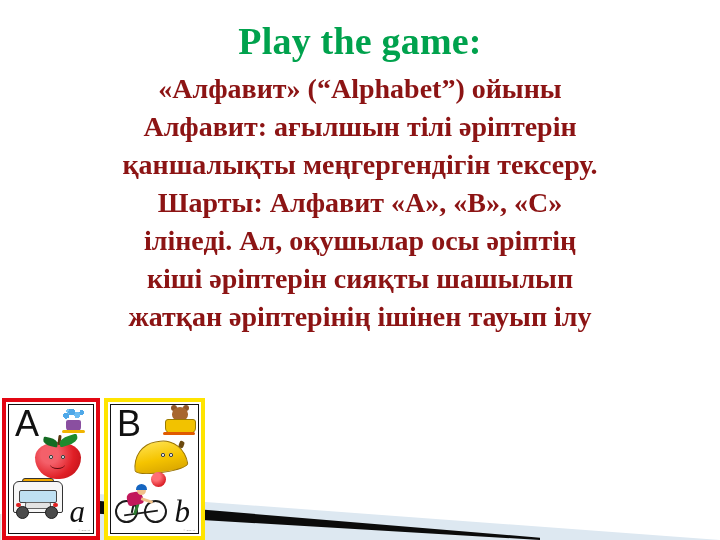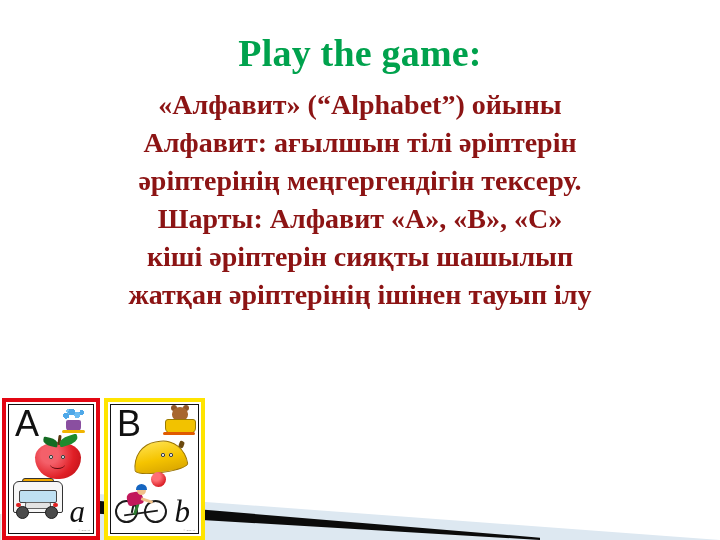--- a/index.html
+++ b/index.html
@@ -426,21 +426,21 @@
   
   .text-layer {
     position: absolute;
     left: 0;
     top: 0;
     width: 720px;
     z-index: 3;
     text-align: center;
   }
   .slide-title {
-    margin: 12px;
+    margin: 0;
     padding-top: 22px;
     font-size: 38px;
     font-weight: bold;
     color: #00a24d;
     line-height: 1.05;
     letter-spacing: .2px;
   }
   .body-lines {
     margin: 0;
     padding: 0;
@@ -448,20 +448,21 @@
   }
   .body-line {
     margin: 0;
     font-size: 28px;
     font-weight: bold;
     color: #8c1414;
     line-height: 38px;
     white-space: nowrap;
   }
   .body-line:first-child {
+    margin-top: 8px;
   }
 </style>
 </head>
 <body>
 
 <div id="slide">
 
   <div class="photo-layer">
     <div class="photo-greyfloor"></div>
     <div class="photo-wedge"></div>
@@ -543,20 +544,21 @@
       </div>
     </div>
 
   </div>
 
   <div class="text-layer">
     <h1 class="slide-title">Play the game:</h1>
     <div class="body-lines">
       <p class="body-line">«Алфавит» (“Alphabet”) ойыны</p>
       <p class="body-line">Алфавит: ағылшын тілі әріптерін</p>
-      <p class="body-line">әріптерінің меңгергендігін тексеру.</p>
+      <p class="body-line">қаншалықты меңгергендігін тексеру.</p>
       <p class="body-line">Шарты: Алфавит «А», «В», «С»</p>
+      <p class="body-line">ілінеді. Ал, оқушылар осы әріптің</p>
       <p class="body-line">кіші әріптерін сияқты шашылып</p>
       <p class="body-line">жатқан әріптерінің ішінен тауып ілу</p>
     </div>
   </div>
 
 </div>
 
 </body></html>

